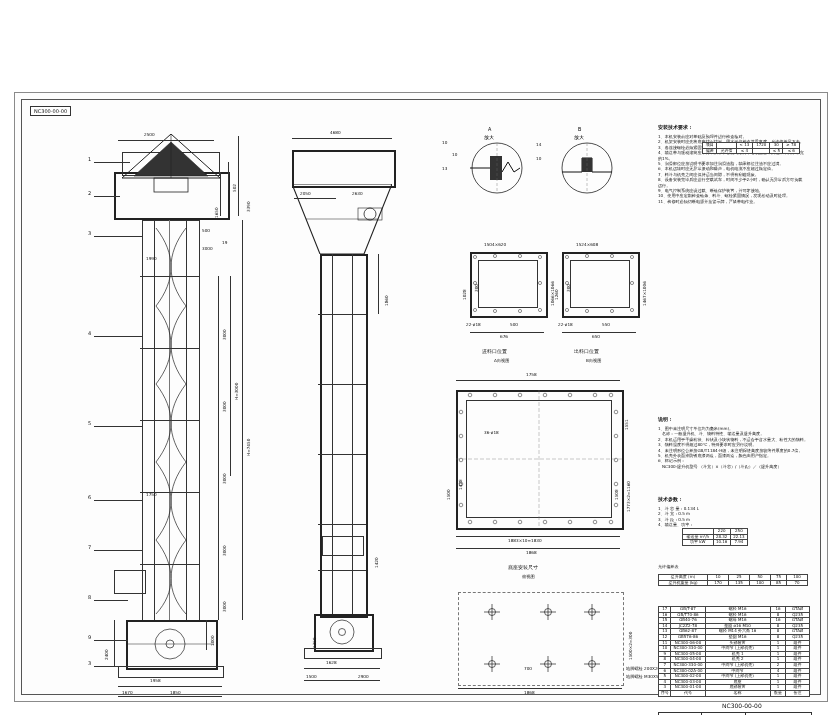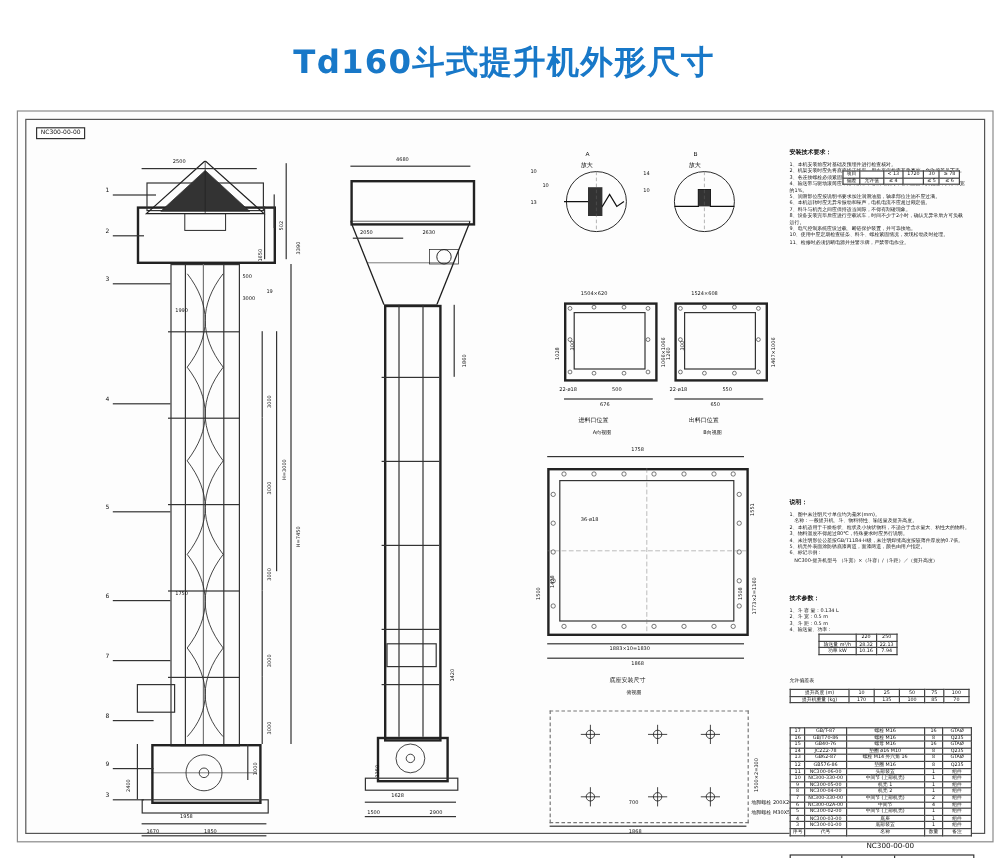--- a/index.html
+++ b/index.html
@@ -60,21 +60,20 @@
              text-align:center;font-weight:normal;line-height:1.15;}
 
   
   .tb{position:absolute;border:1px solid #333;background:#fff;}
 </style>
 </head>
 <body>
 
 <div class="page">
 
-  <div class="title">Td160斗式提升机外形尺寸</div>
 
   <div class="sheet">
     <div class="sheet-inner">
 
       <div class="code-box" style="left:8px;top:6px;">NC300-00-00</div>
 
       <div>
 
         <div class="box" style="left:120px;top:120px;width:56px;height:400px;"></div>
         <div class="vl" style="left:132px;top:120px;height:400px;"></div>

